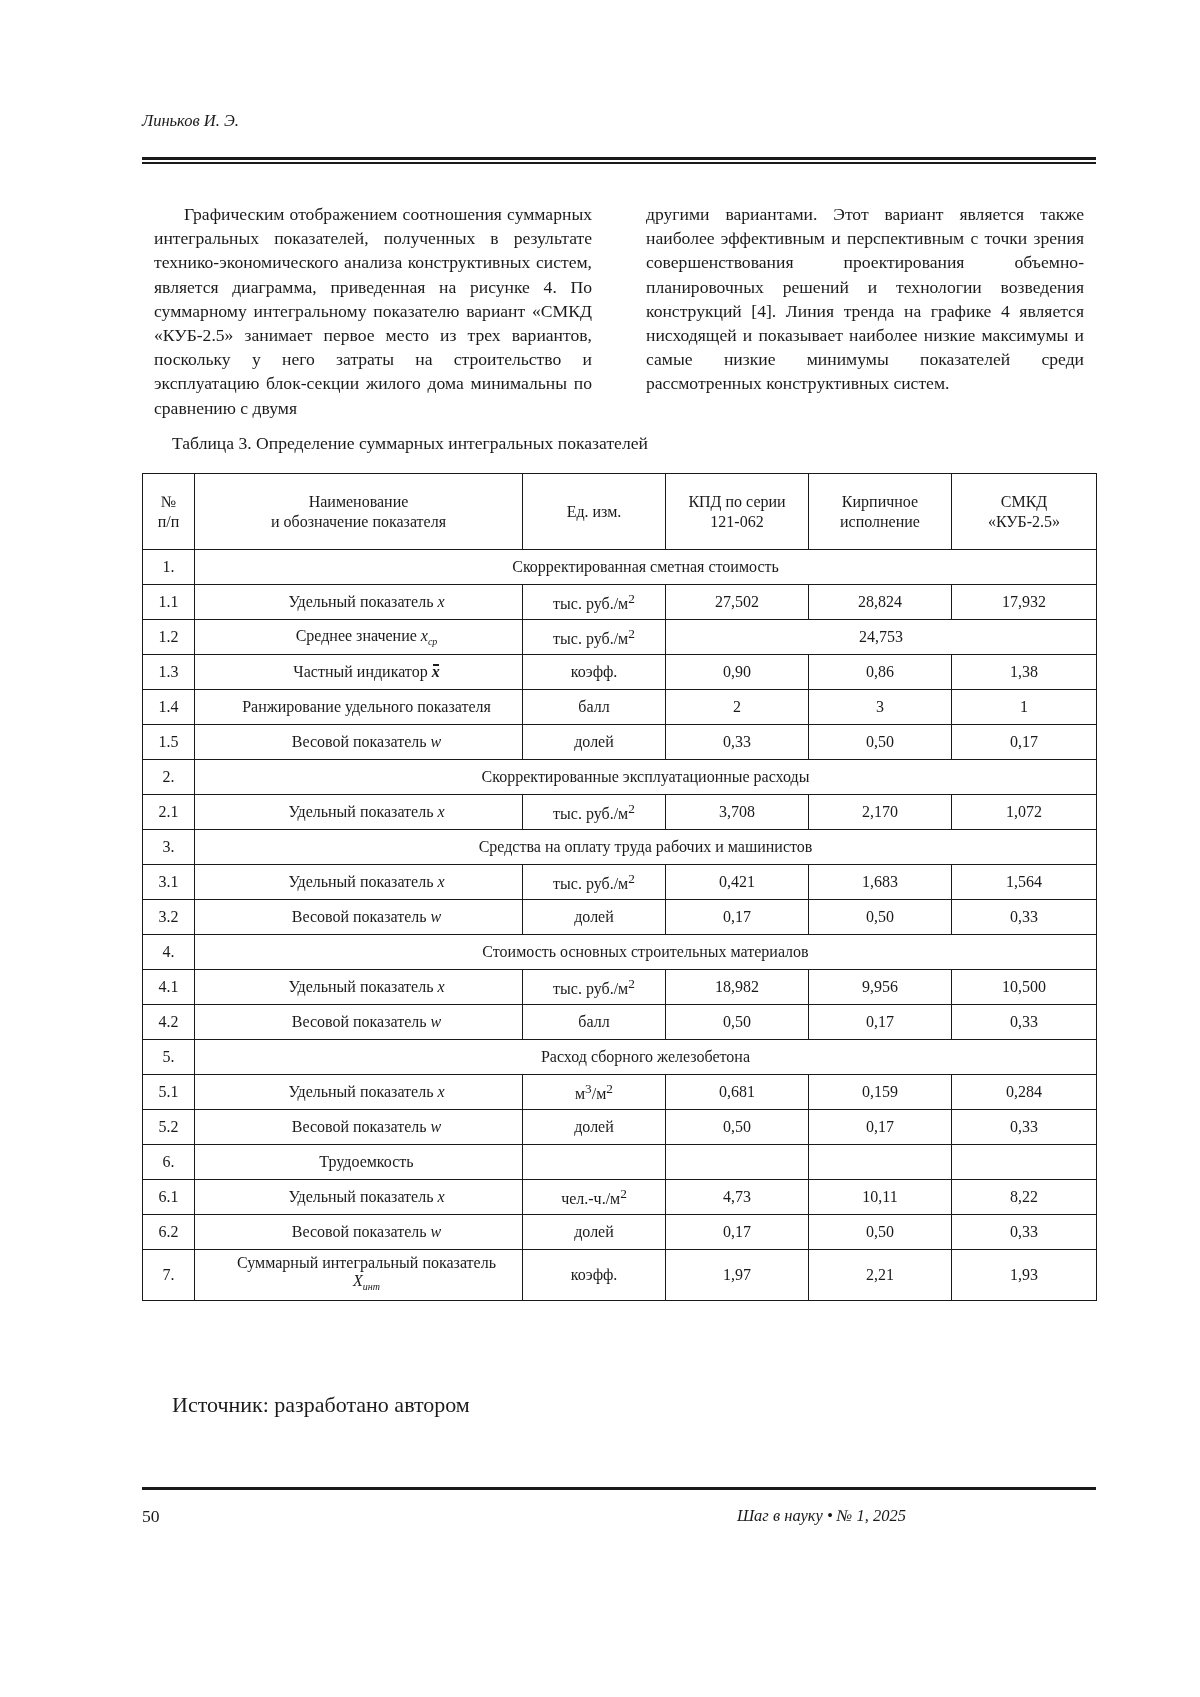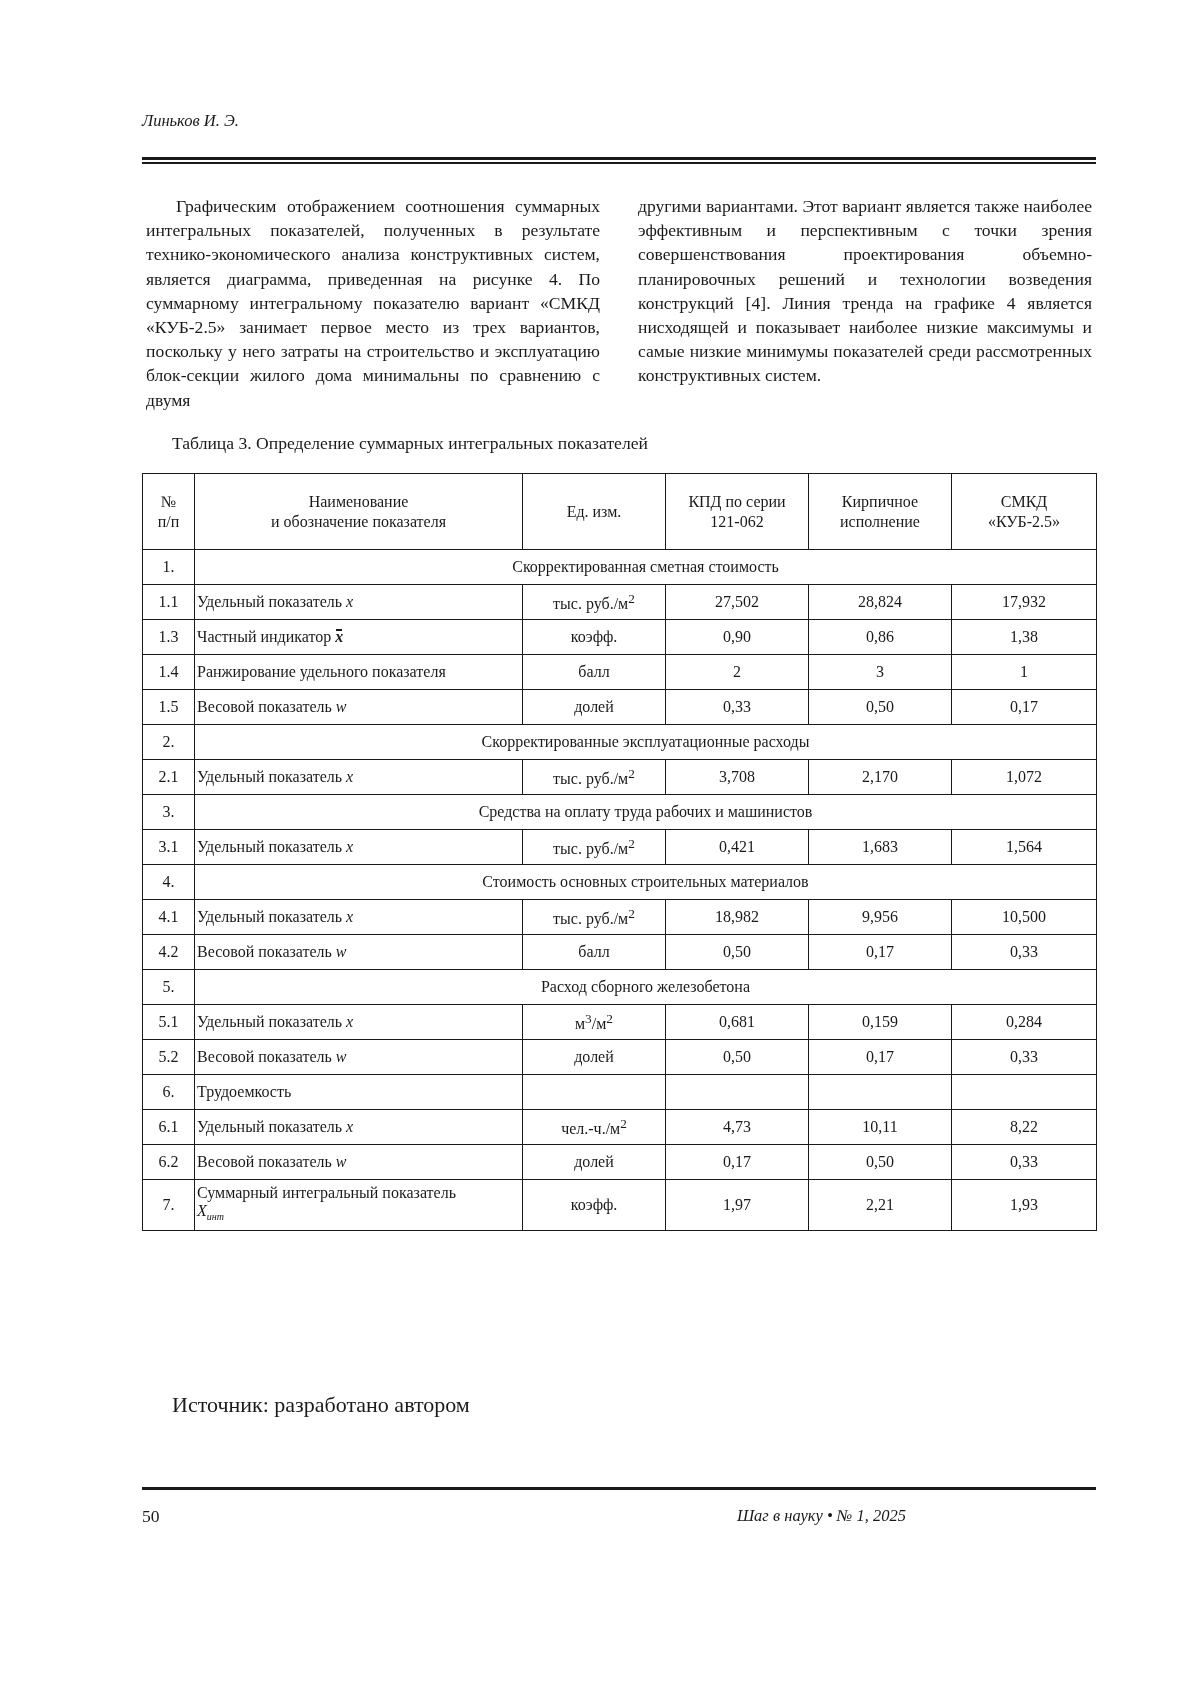--- a/index.html
+++ b/index.html
@@ -6,28 +6,28 @@
   body { width: 1200px; height: 1697px; position: relative; font-family: "Liberation Serif", "DejaVu Serif", serif; color: #1a1a1a; }
   .page { position: absolute; left: 0; top: 0; width: 1010px; height: 1697px; }
   .running-head { position: absolute; left: 142px; top: 111px; font-style: italic; font-size: 16.5px; }
   .double-rule { position: absolute; left: 142px; width: 954px; top: 157px; height: 7px; }
   .double-rule::before, .double-rule::after { content: ""; position: absolute; left: 0; right: 0; height: 2.5px; background: #1a1a1a; }
   .double-rule::before { top: 0; }
   .double-rule::after { bottom: 0; }
   .col { position: absolute; top: 190px; width: 462px; font-size: 17.6px; line-height: 24.2px; text-align: justify; hyphens: manual; }
   .col-left { left: 142px; }
   .col-right { left: 634px; }
-  .col p { margin: 4px; }
+  .col p { margin: 12px; }
   .col-left p { text-indent: 30px; }
   .table-caption { position: absolute; left: 172px; top: 433px; font-size: 17.6px; }
   table.data { position: absolute; left: 142px; top: 473px; width: 954px; border-collapse: collapse; font-size: 16px; table-layout: fixed; }
   table.data td, table.data th { border: 1.6px solid #1a1a1a; padding: 0 4px; font-weight: normal; vertical-align: middle; }
   table.data th { height: 75px; line-height: 20px; text-align: center; }
   table.data td { height: 34px; text-align: center; }
-  table.data td.name { text-align: left; padding-left: 2px; }
+  table.data td.name { text-align: center; padding-left: 20px; }
   table.data tr.total td { height: 50px; }
   table.data tr.total td.name { line-height: 18px; }
   .ital { font-style: italic; }
   sub.small { font-size: 10px; font-style: italic; }
   .xbar { display: inline-block; position: relative; font-style: italic; font-weight: bold; }
   .xbar::before { content: ""; position: absolute; left: 1px; right: 1px; top: 1px; height: 1.5px; background: #1a1a1a; }
   .source { position: absolute; left: 172px; top: 1376px; font-size: 22px; margin-top: 16px; }
   .footer-rule { position: absolute; left: 142px; width: 954px; top: 1487px; height: 3px; background: #1a1a1a; }
   .page-number { position: absolute; left: 142px; top: 1506px; font-size: 17.6px; }
   .journal { position: absolute; right: 104px; top: 1506px; font-size: 16.5px; font-style: italic; }
@@ -76,20 +76,26 @@
       </tr>
       <tr>
         <td>1.1</td>
         <td class="name"><span>Удельный показатель </span><span class="ital">x</span></td>
         <td><span>тыс. руб./м</span><sup>2</sup></td>
         <td>27,502</td>
         <td>28,824</td>
         <td>17,932</td>
       </tr>
       <tr>
+        <td>1.2</td>
+        <td class="name"><span>Среднее значение </span><span class="ital">x</span><sub class="small">ср</sub></td>
+        <td><span>тыс. руб./м</span><sup>2</sup></td>
+        <td colspan="3">24,753</td>
+      </tr>
+      <tr>
         <td>1.3</td>
         <td class="name"><span>Частный индикатор </span><span class="xbar">x</span></td>
         <td>коэфф.</td>
         <td>0,90</td>
         <td>0,86</td>
         <td>1,38</td>
       </tr>
       <tr>
         <td>1.4</td>
         <td class="name">Ранжирование удельного показателя</td>
@@ -124,20 +130,28 @@
         <td>3.</td>
         <td colspan="5">Средства на оплату труда рабочих и машинистов</td>
       </tr>
       <tr>
         <td>3.1</td>
         <td class="name"><span>Удельный показатель </span><span class="ital">x</span></td>
         <td><span>тыс. руб./м</span><sup>2</sup></td>
         <td>0,421</td>
         <td>1,683</td>
         <td>1,564</td>
+      </tr>
+      <tr>
+        <td>3.2</td>
+        <td class="name"><span>Весовой показатель </span><span class="ital">w</span></td>
+        <td>долей</td>
+        <td>0,17</td>
+        <td>0,50</td>
+        <td>0,33</td>
       </tr>
 
       <tr>
         <td>4.</td>
         <td colspan="5">Стоимость основных строительных материалов</td>
       </tr>
       <tr>
         <td>4.1</td>
         <td class="name"><span>Удельный показатель </span><span class="ital">x</span></td>
         <td><span>тыс. руб./м</span><sup>2</sup></td>

